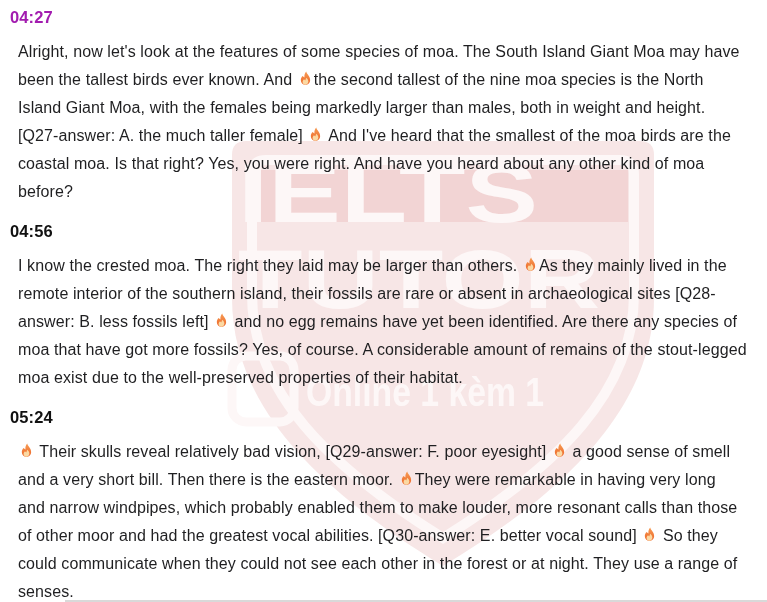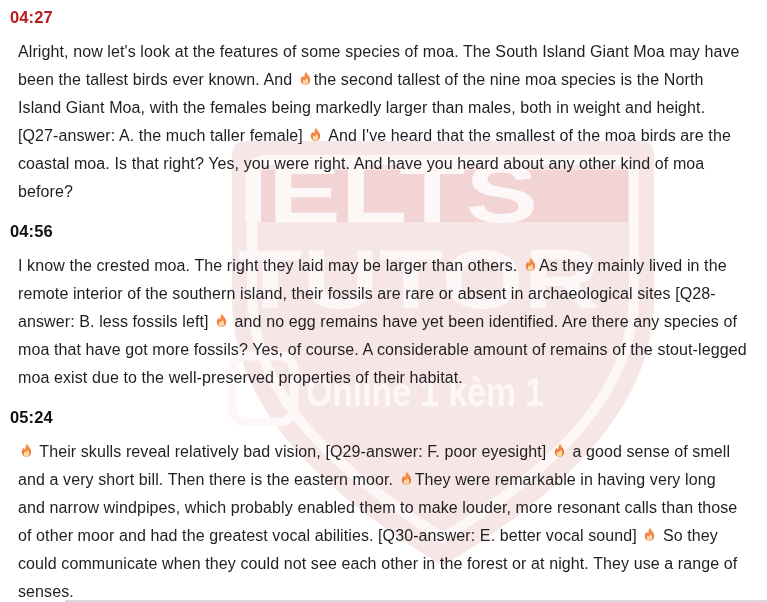--- a/index.html
+++ b/index.html
@@ -62,21 +62,21 @@
   <rect x="258" y="170" width="370" height="52" fill="#f2d4d4"></rect>
   <path fill="none" stroke-width="10" d="M252 174 Q252 160 266 160 H620 Q634 160 634 174 V294 C634 392 558 466 443 538 C328 466 252 392 252 294 Z" stroke="#fdf7f7"></path>
   <text class="wm-text" x="238" y="222" font-size="84" textLength="300" lengthAdjust="spacingAndGlyphs" fill="#fdf7f7">IELTS</text>
   <text class="wm-text" x="238" y="308" font-size="84" textLength="362" lengthAdjust="spacingAndGlyphs" fill="#fdf7f7">TUTOR</text>
   <rect x="232" y="356" width="62" height="66" rx="14" fill="none" stroke-width="9" stroke="#fdf7f7"></rect>
   <text class="wm-text" x="306" y="406" font-size="40" textLength="238" lengthAdjust="spacingAndGlyphs" fill="#fdf7f7">Online 1 kèm 1</text>
 </svg>
 
 <div class="content" id="content">
   <section class="section">
-    <div class="timestamp" style="color: #b91c1c;">04:27</div>
+    <div class="timestamp" style="color: #a21caf;">04:27</div>
     <p class="para"><span>Alright, now let's look at the features of some species of moa. The South Island Giant Moa may have been the tallest birds ever known. And </span><svg class="flame" viewBox="0 0 24 24">
           <use href="#flame-sym"></use>
         </svg><span>the second tallest of the nine moa species is the North Island Giant Moa, with the females being markedly larger than males, both in weight and height. [Q27-answer: A. the much taller female] </span><svg class="flame" viewBox="0 0 24 24">
           <use href="#flame-sym"></use>
         </svg><span> And I've heard that the smallest of the moa birds are the coastal moa. Is that right? Yes, you were right. And have you heard about any other kind of moa before?</span></p>
   </section>
 
   <section class="section">
     <div class="timestamp" style="color: rgb(17, 17, 17);">04:56</div>
     <p class="para"><span>I know the crested moa. The right they laid may be larger than others. </span><svg class="flame" viewBox="0 0 24 24">

